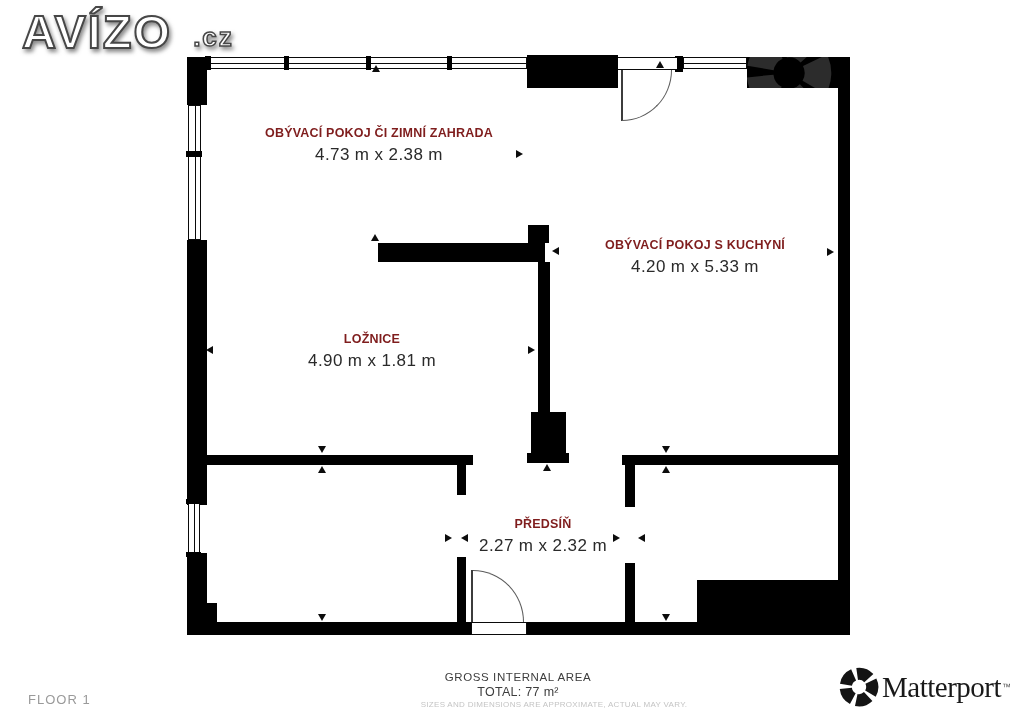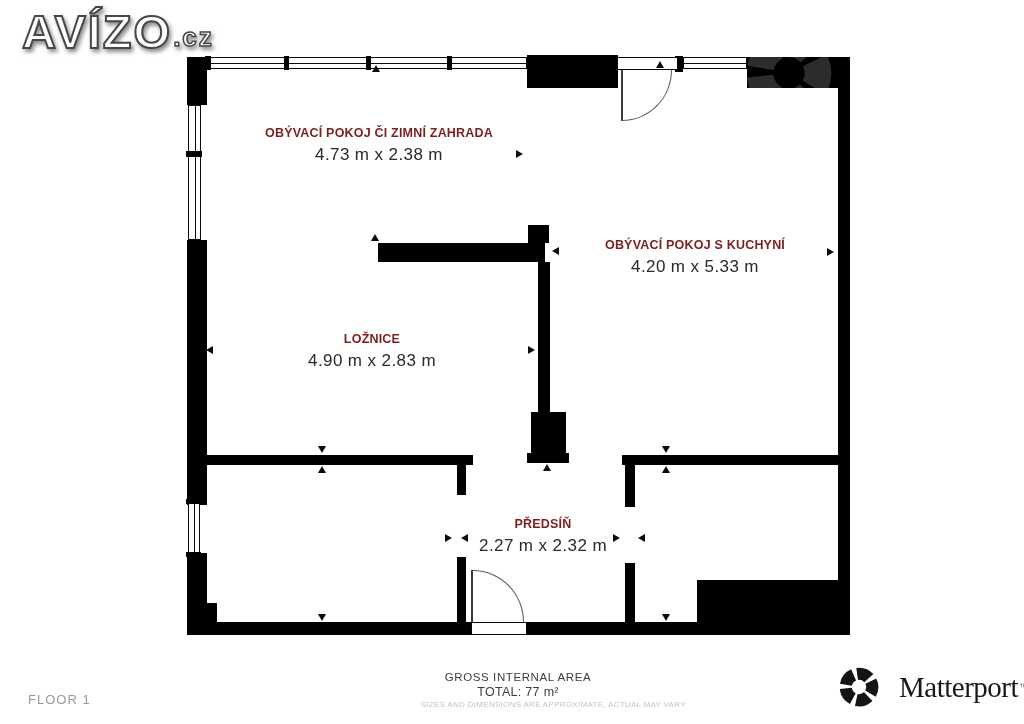--- a/index.html
+++ b/index.html
@@ -5,21 +5,21 @@
   html,body{margin:0;padding:0;background:#ffffff;}
   .canvas{position:relative;width:1024px;height:724px;background:#ffffff;overflow:hidden;
           font-family:"Liberation Sans","DejaVu Sans",sans-serif;}
 
   
   .brand-logo{position:absolute;left:22px;top:4px;white-space:nowrap;z-index:5;
               font-weight:800;font-style:normal;letter-spacing:2px;
               filter:drop-shadow(2px 3px 2px rgba(40,40,40,.55));}
   .brand-main{font-size:47px;color:#ffffff;-webkit-text-stroke:2px #474747;}
   .brand-tld{font-size:26px;color:#ffffff;-webkit-text-stroke:1.5px #474747;
-             margin-left:1px;vertical-align:2px;font-weight:800;}
+             margin-left:1px;vertical-align:2px;font-weight:800;padding-left:20px;}
 
   
   .plan{position:absolute;left:0;top:0;width:1024px;height:724px;}
   .w{position:absolute;background:#000000;overflow:hidden;}
   .win{position:absolute;background:#ffffff;border:1px solid #0a0a0a;box-sizing:border-box;}
   .win-h::after{content:"";position:absolute;left:0;right:0;top:50%;border-top:1px solid #0a0a0a;}
   .win-v::after{content:"";position:absolute;top:0;bottom:0;left:50%;border-left:1px solid #0a0a0a;}
   .mull{position:absolute;background:#000000;}
   .lintel{position:absolute;background:#ffffff;border-top:1px solid #0a0a0a;border-bottom:1px solid #0a0a0a;box-sizing:border-box;}
   .threshold{position:absolute;background:#ffffff;border:1px solid #0a0a0a;box-sizing:border-box;}
@@ -40,21 +40,21 @@
   .room-name{font-size:12.5px;font-weight:700;color:#7f1d1d;letter-spacing:.2px;}
   .room-dims{font-size:17px;font-weight:400;color:#2a2a2a;letter-spacing:.4px;margin-top:5px;}
 
   
   .floor-label{position:absolute;left:28px;top:692px;font-size:13px;color:#9a9a9a;letter-spacing:1px;}
   .area-title{position:absolute;left:518px;top:671px;transform:translateX(-50%);font-size:11.5px;color:#3d3d3d;letter-spacing:.6px;}
   .area-total{position:absolute;left:518px;top:685px;transform:translateX(-50%);font-size:12.5px;color:#3d3d3d;letter-spacing:.3px;}
   .disclaimer{position:absolute;left:518px;top:700px;transform:translateX(-50%);font-size:8px;color:#c4c4c4;letter-spacing:.3px;margin-left:36px;}
   .mp-logo{position:absolute;left:838px;top:666px;display:flex;align-items:center;}
   .mp-icon{width:42px;height:42px;}
-  .mp-word{font-family:"Liberation Serif","DejaVu Serif",serif;font-size:29px;color:#191919;margin-left:19px;letter-spacing:-.5px;}
+  .mp-word{font-family:"Liberation Serif","DejaVu Serif",serif;font-size:29px;color:#191919;margin-left:2px;letter-spacing:-.5px;}
   .mp-tm{font-size:9px;color:#555;vertical-align:14px;margin-left:1px;}
   .wm{position:absolute;opacity:1;}
 </style>
 </head>
 <body>
 
 <div class="canvas">
 
   <div class="brand-logo"><span class="brand-main">AVÍZO</span><span class="brand-tld">.cz</span></div>
 
@@ -138,21 +138,21 @@
     <div class="room-label" style="left:379px;top:145px">
       <div class="room-name">OBÝVACÍ POKOJ ČI ZIMNÍ ZAHRADA</div>
       <div class="room-dims">4.73 m x 2.38 m</div>
     </div>
     <div class="room-label" style="left:695px;top:257px">
       <div class="room-name">OBÝVACÍ POKOJ S KUCHYNÍ</div>
       <div class="room-dims">4.20 m x 5.33 m</div>
     </div>
     <div class="room-label" style="left:372px;top:351px">
       <div class="room-name">LOŽNICE</div>
-      <div class="room-dims">4.90 m x 2.83 m</div>
+      <div class="room-dims">4.90 m x 1.81 m</div>
     </div>
     <div class="room-label" style="left:543px;top:536px">
       <div class="room-name">PŘEDSÍŇ</div>
       <div class="room-dims">2.27 m x 2.32 m</div>
     </div>
   </div>
 
   <div class="floor-label">FLOOR 1</div>
   <div class="area-title">GROSS INTERNAL AREA</div>
   <div class="area-total">TOTAL: 77 m²</div>

